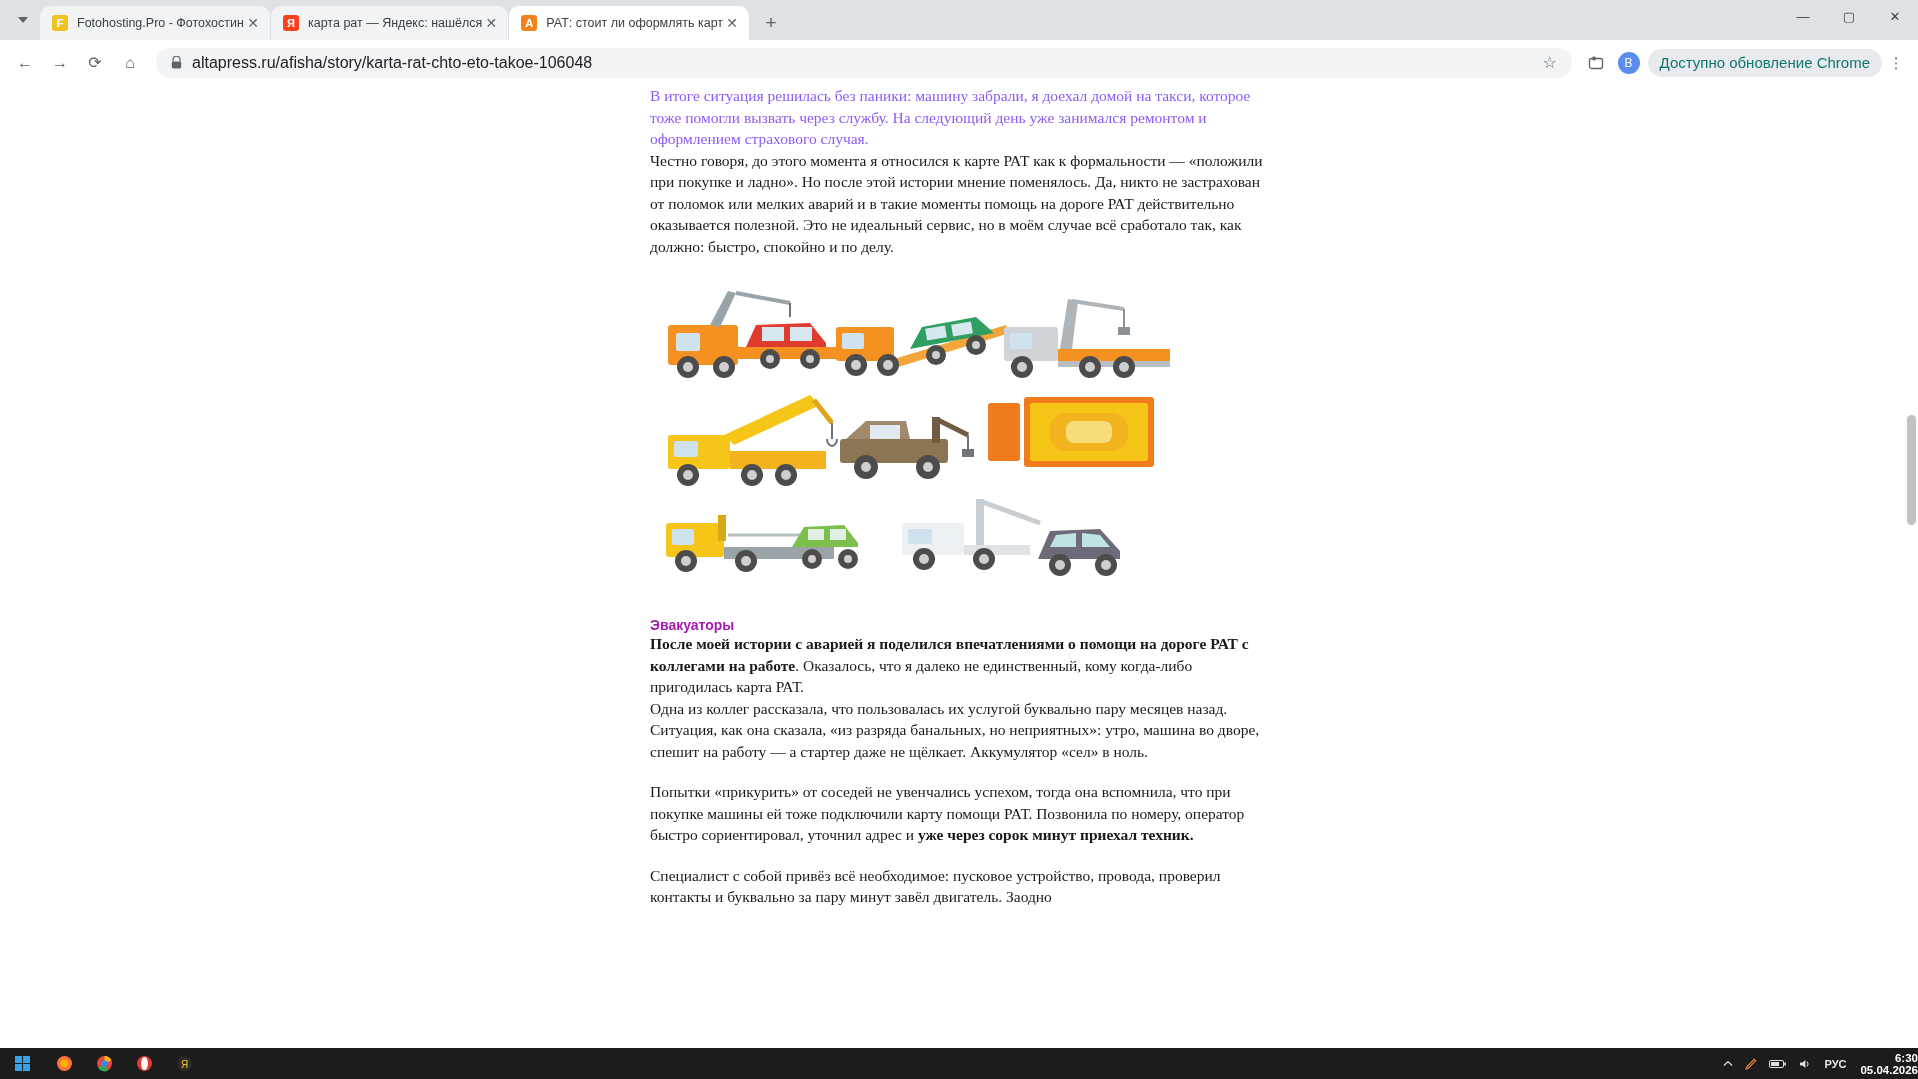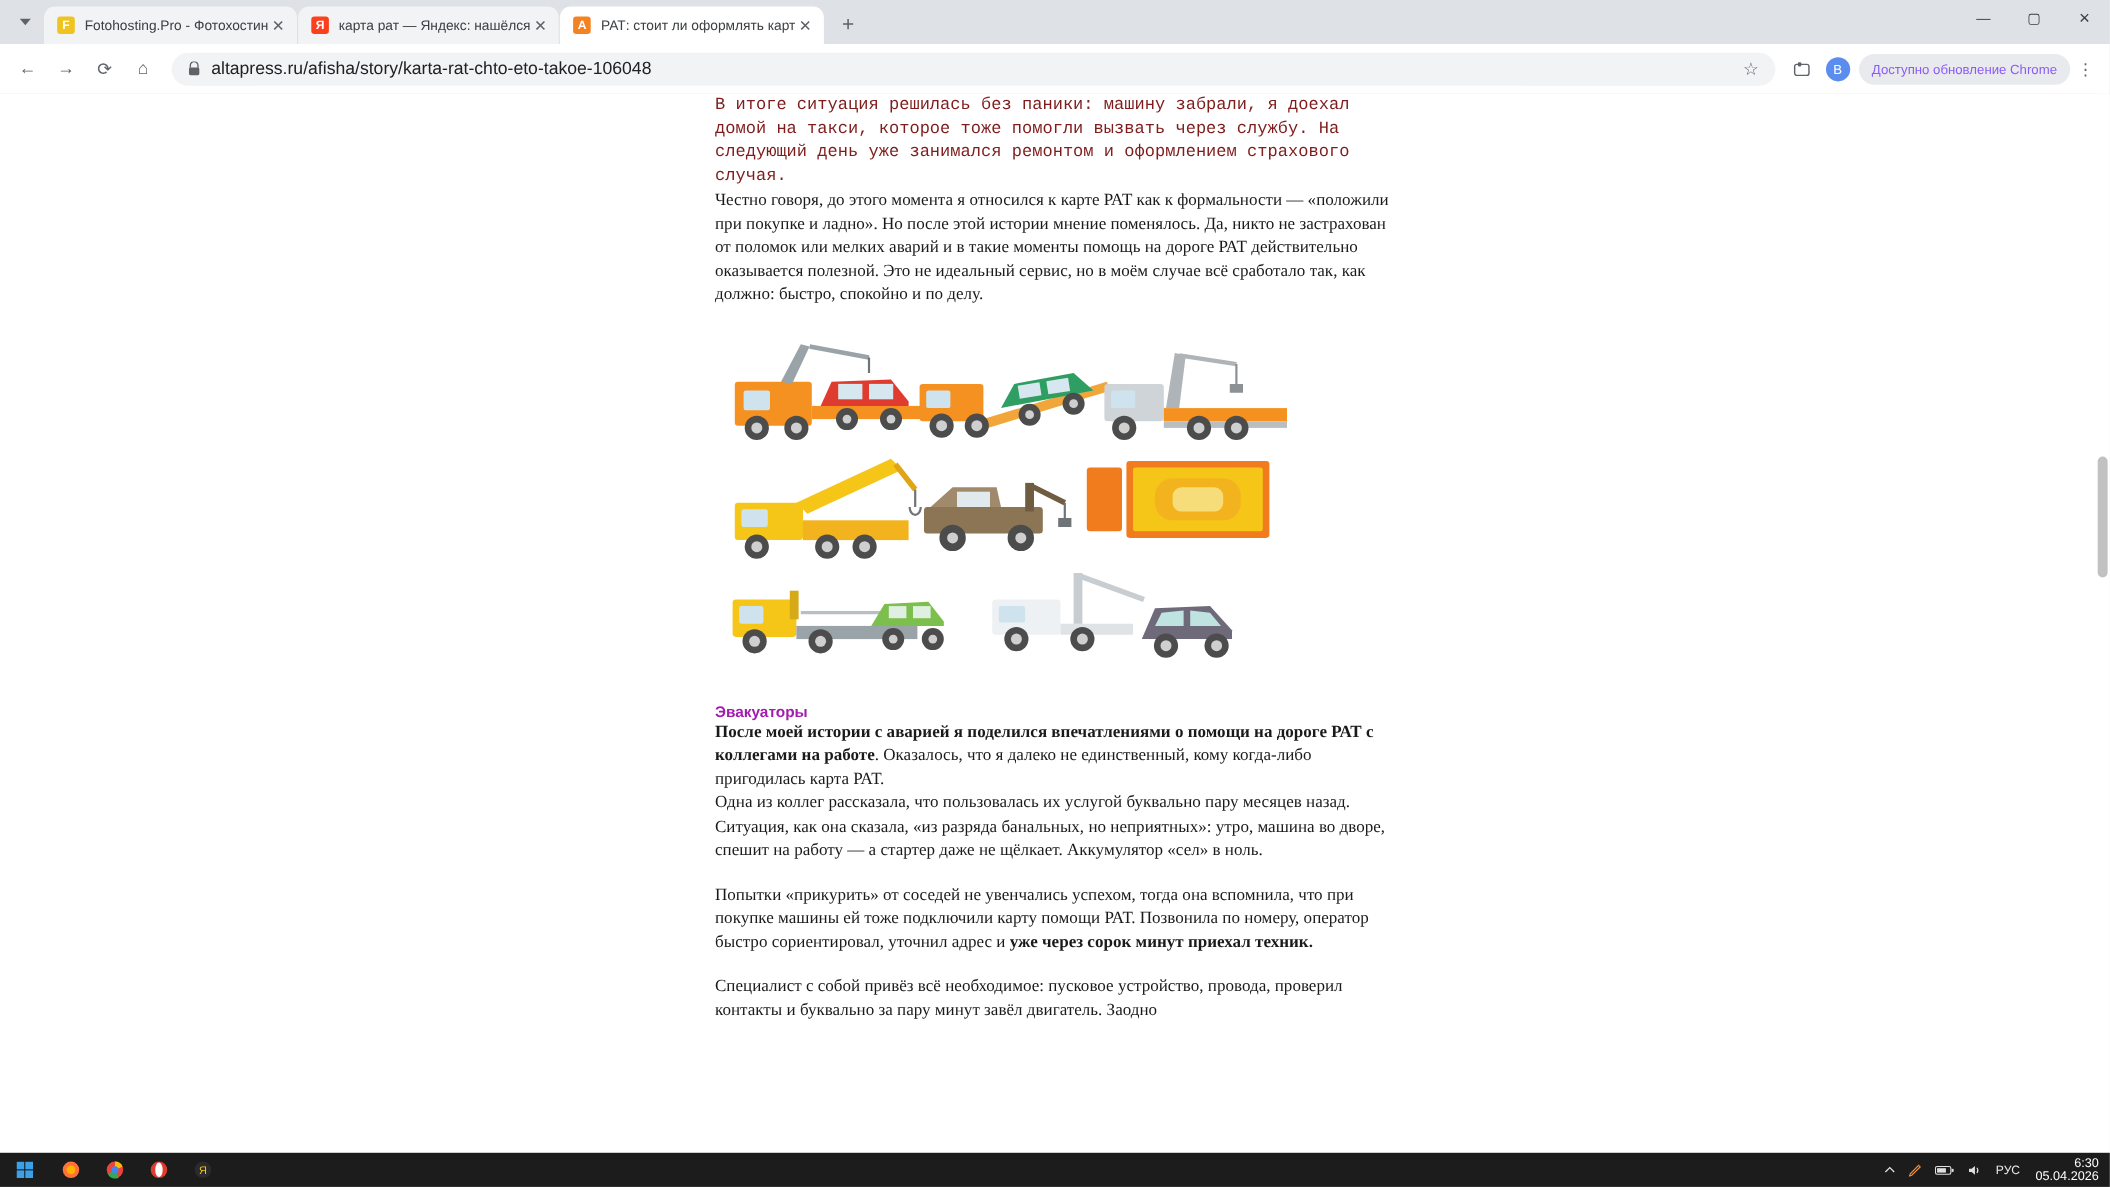--- a/index.html
+++ b/index.html
@@ -33,55 +33,55 @@
     padding:0 10px;margin:0 6px;
   }
   .omnibox .lock{width:20px;height:20px;display:flex;align-items:center;justify-content:center;color:#5f6368;margin-right:6px;}
   .omnibox .url{font-size:16px;color:#202124;white-space:nowrap;overflow:hidden;text-overflow:ellipsis;flex:1 1 auto;}
   .omnibox .star{width:24px;height:24px;display:flex;align-items:center;justify-content:center;color:#5f6368;}
   .tb-right{display:flex;align-items:center;}
   .ext-icon{width:28px;height:28px;display:flex;align-items:center;justify-content:center;color:#5f6368;margin-left:4px;}
   .avatar{width:22px;height:22px;border-radius:50%;background:#5b8def;color:#fff;font-size:12px;display:flex;align-items:center;justify-content:center;margin:0 8px;}
   .updatebtn{
     height:28px;background:#e8eaed;border-radius:14px;display:flex;align-items:center;
-    padding:0 12px;font-size:12px;color:#8b5cf6;margin-right:2px;
+    padding:0 12px;font-size:15px;color:#0f766e;margin-right:2px;
   }
   .kebab{width:24px;height:28px;display:flex;align-items:center;justify-content:center;color:#5f6368;font-size:15px;}
 
   
   .viewport{flex:1 1 auto;background:#fff;position:relative;overflow:hidden;}
   .page{
     position:absolute;left:0;top:0;width:1918px;height:963px;overflow:hidden;
   }
   .article{
     width:618px;margin:0 auto;padding-top:0;
     font-family:"Liberation Serif",serif;color:#1a1a1a;
   }
   .p{font-size:15.5px;line-height:21.5px;margin:0 0 0 0;}
-  .p.clip{color:#7f1d1d;font-family:Liberation Mono, monospace;}
+  .p.clip{color:#8b5cf6;}
   .p.space{margin-top:19px;}
   .b{font-weight:bold;}
   .illus{
     width:618px;height:330px;background:#fff;margin:18px 0 8px 0;position:relative;
   }
   .cap-title{font-family:"Liberation Sans",sans-serif;font-size:14px;font-weight:bold;color:#a21caf;margin-top:12px;}
   .cap-sub{font-family:"Liberation Sans",sans-serif;font-size:13px;color:#9a8f6a;margin-top:4px;}
   h2.sec{font-family:"Liberation Sans",sans-serif;font-size:17px;font-weight:bold;margin:28px 0 16px 0;color:#111;}
 
   .scrollbar{position:absolute;right:0;top:0;width:14px;height:963px;background:#fff;}
   .scroll-thumb{position:absolute;right:2px;width:9px;border-radius:5px;background:#c1c1c1;}
 
   
   .taskbar{
     position:absolute;left:0;top:1048px;width:1918px;height:31px;background:#1c1c1c;
     display:flex;align-items:center;color:#fff;font-family:"Liberation Sans",sans-serif;
   }
   .tb-start{width:44px;height:31px;display:flex;align-items:center;justify-content:center;}
   .tb-app{width:40px;height:31px;display:flex;align-items:center;justify-content:center;}
-  .tray{margin-left:auto;display:flex;align-items:center;padding-right:10px;font-size:11px;}
+  .tray{margin-left:auto;display:flex;align-items:center;font-size:11px;font-weight:bold;}
   .tray .ti{margin:0 6px;display:flex;align-items:center;justify-content:center;color:#e8e8e8;}
   .clock{line-height:12px;text-align:right;margin-left:8px;font-size:11.5px;}
 </style>
 </head>
 <body>
 
 <div class="browser">
 
   <div class="tabstrip">
     <div class="tabstrip-left">

